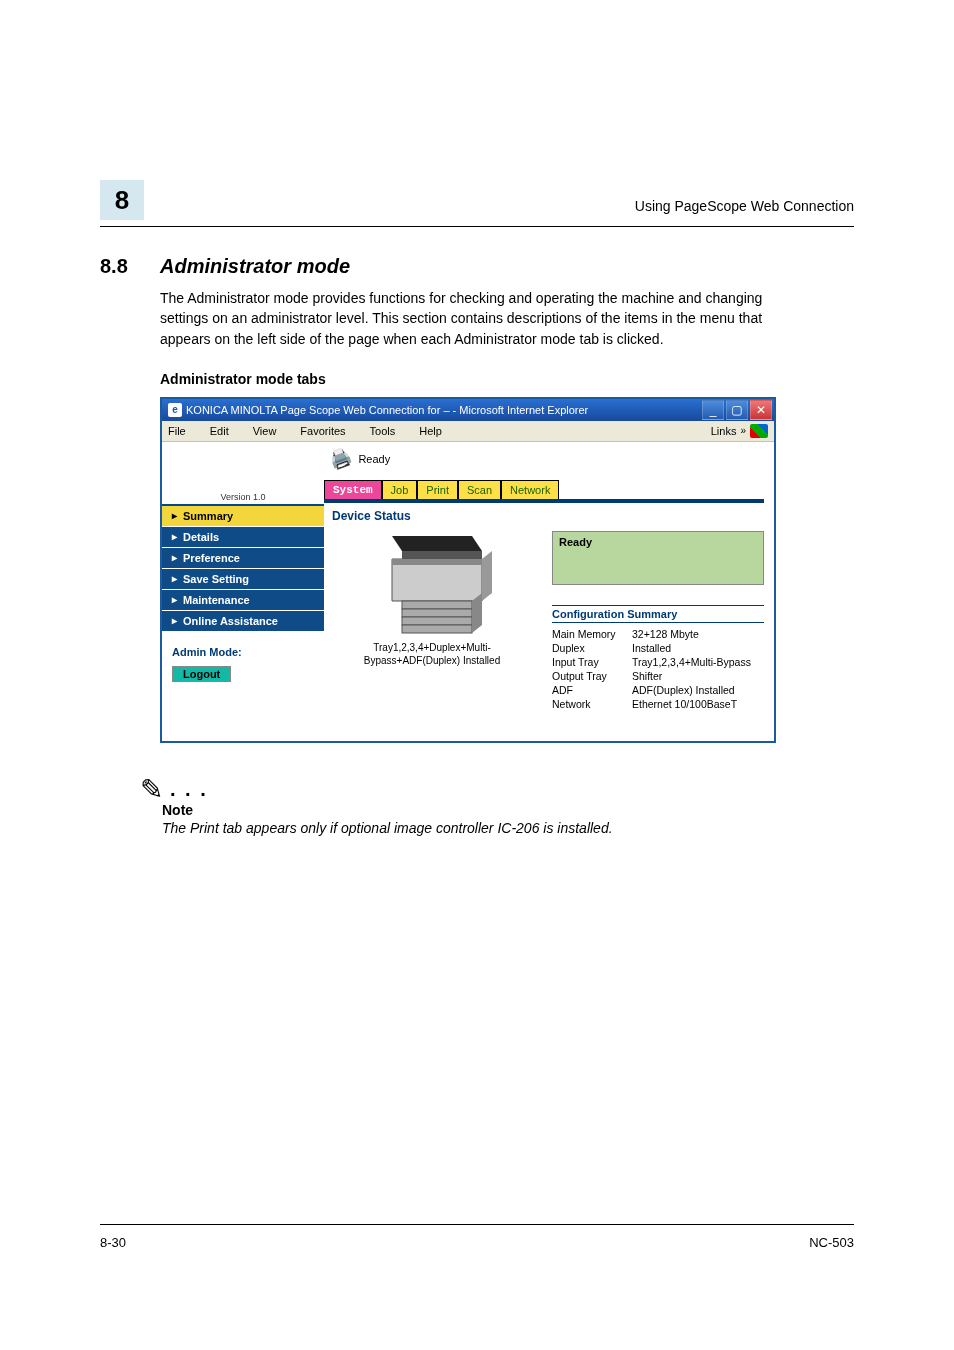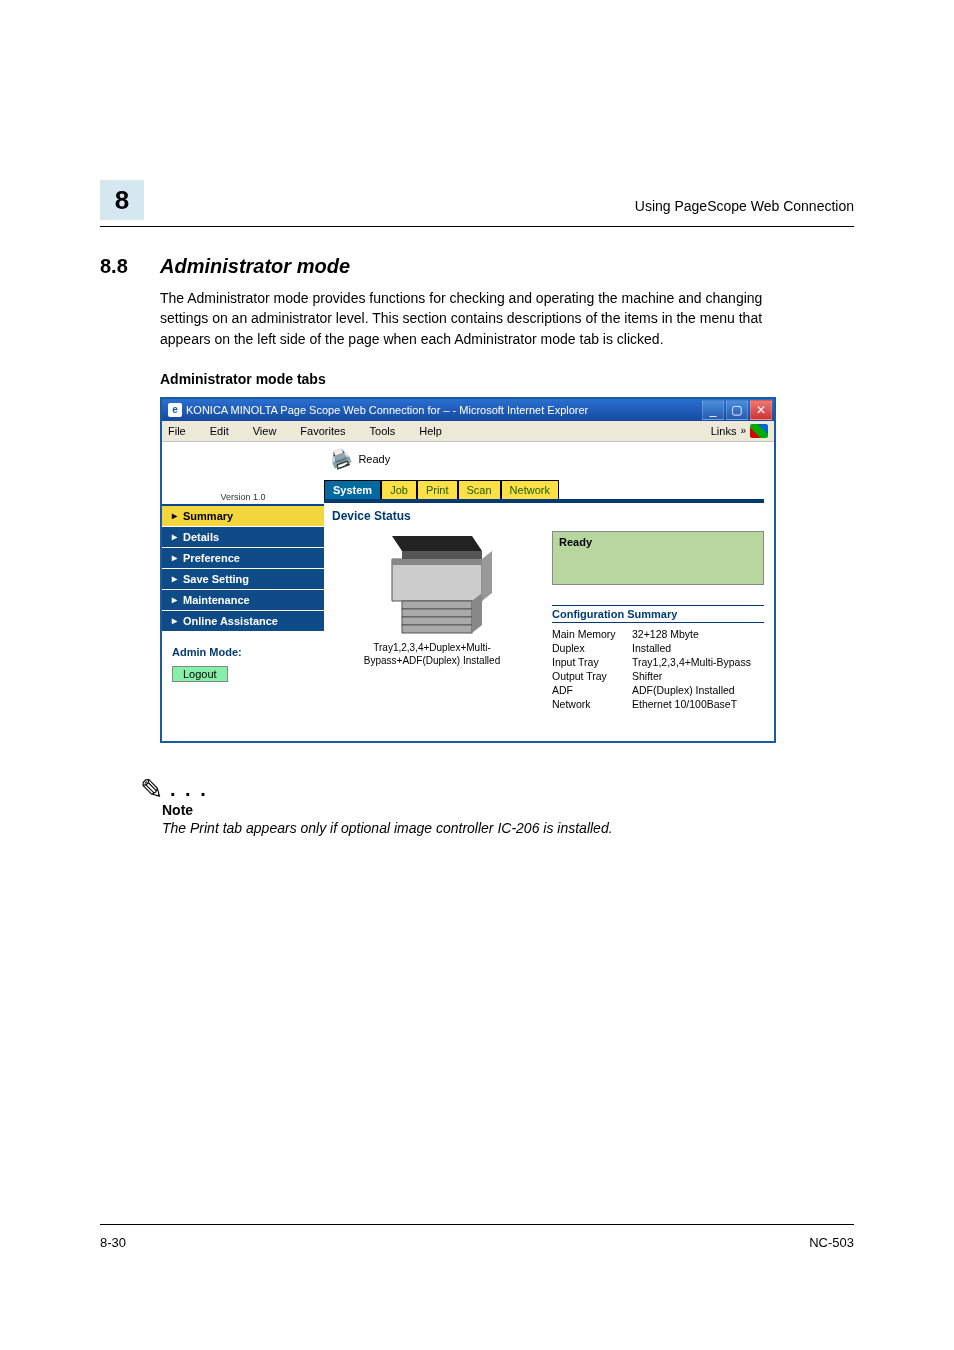--- a/index.html
+++ b/index.html
@@ -186,23 +186,24 @@
   }
   .ps-tab {
     padding:3px 8px;
     border:1px solid #000;
     background:#fde047;
     color:#206000;
     cursor:pointer;
     border-bottom:none;
   }
   .ps-tab.active {
-    background:#0369a1;
+    background:#ec4899;
     color:#fff;
     font-weight:bold;
+    font-family:Liberation Mono, monospace;
   }
   .ps-tab-underline {
     height:4px;
     background:#003a73;
   }
   .ps-nav-item {
     font-size:11px;
     padding:4px 10px;
     border-bottom:1px solid #fff;
     color:#003a73;
@@ -222,25 +223,26 @@
     font-weight:bold;
   }
   .ps-nav-arrow { font-size:10px; }
   .ps-admin-block {
     padding:14px 10px;
     font-size:11px;
   }
   .ps-admin-label { font-weight:bold; color:#003a73; margin-bottom:8px;}
   .ps-logout-btn {
     border:1px solid #888;
-    background:#86efac;
+    background:#14b8a6;
     font-size:11px;
     padding:1px 10px;
     cursor:pointer;
     display:inline-block;
+    font-weight:bold;
   }
   .ps-content-title {
     font-size:12px;
     font-weight:bold;
     color:#003a73;
     margin:6px 0 8px 8px;
   }
   .ps-device-row {
     display:flex;
     gap:20px;

